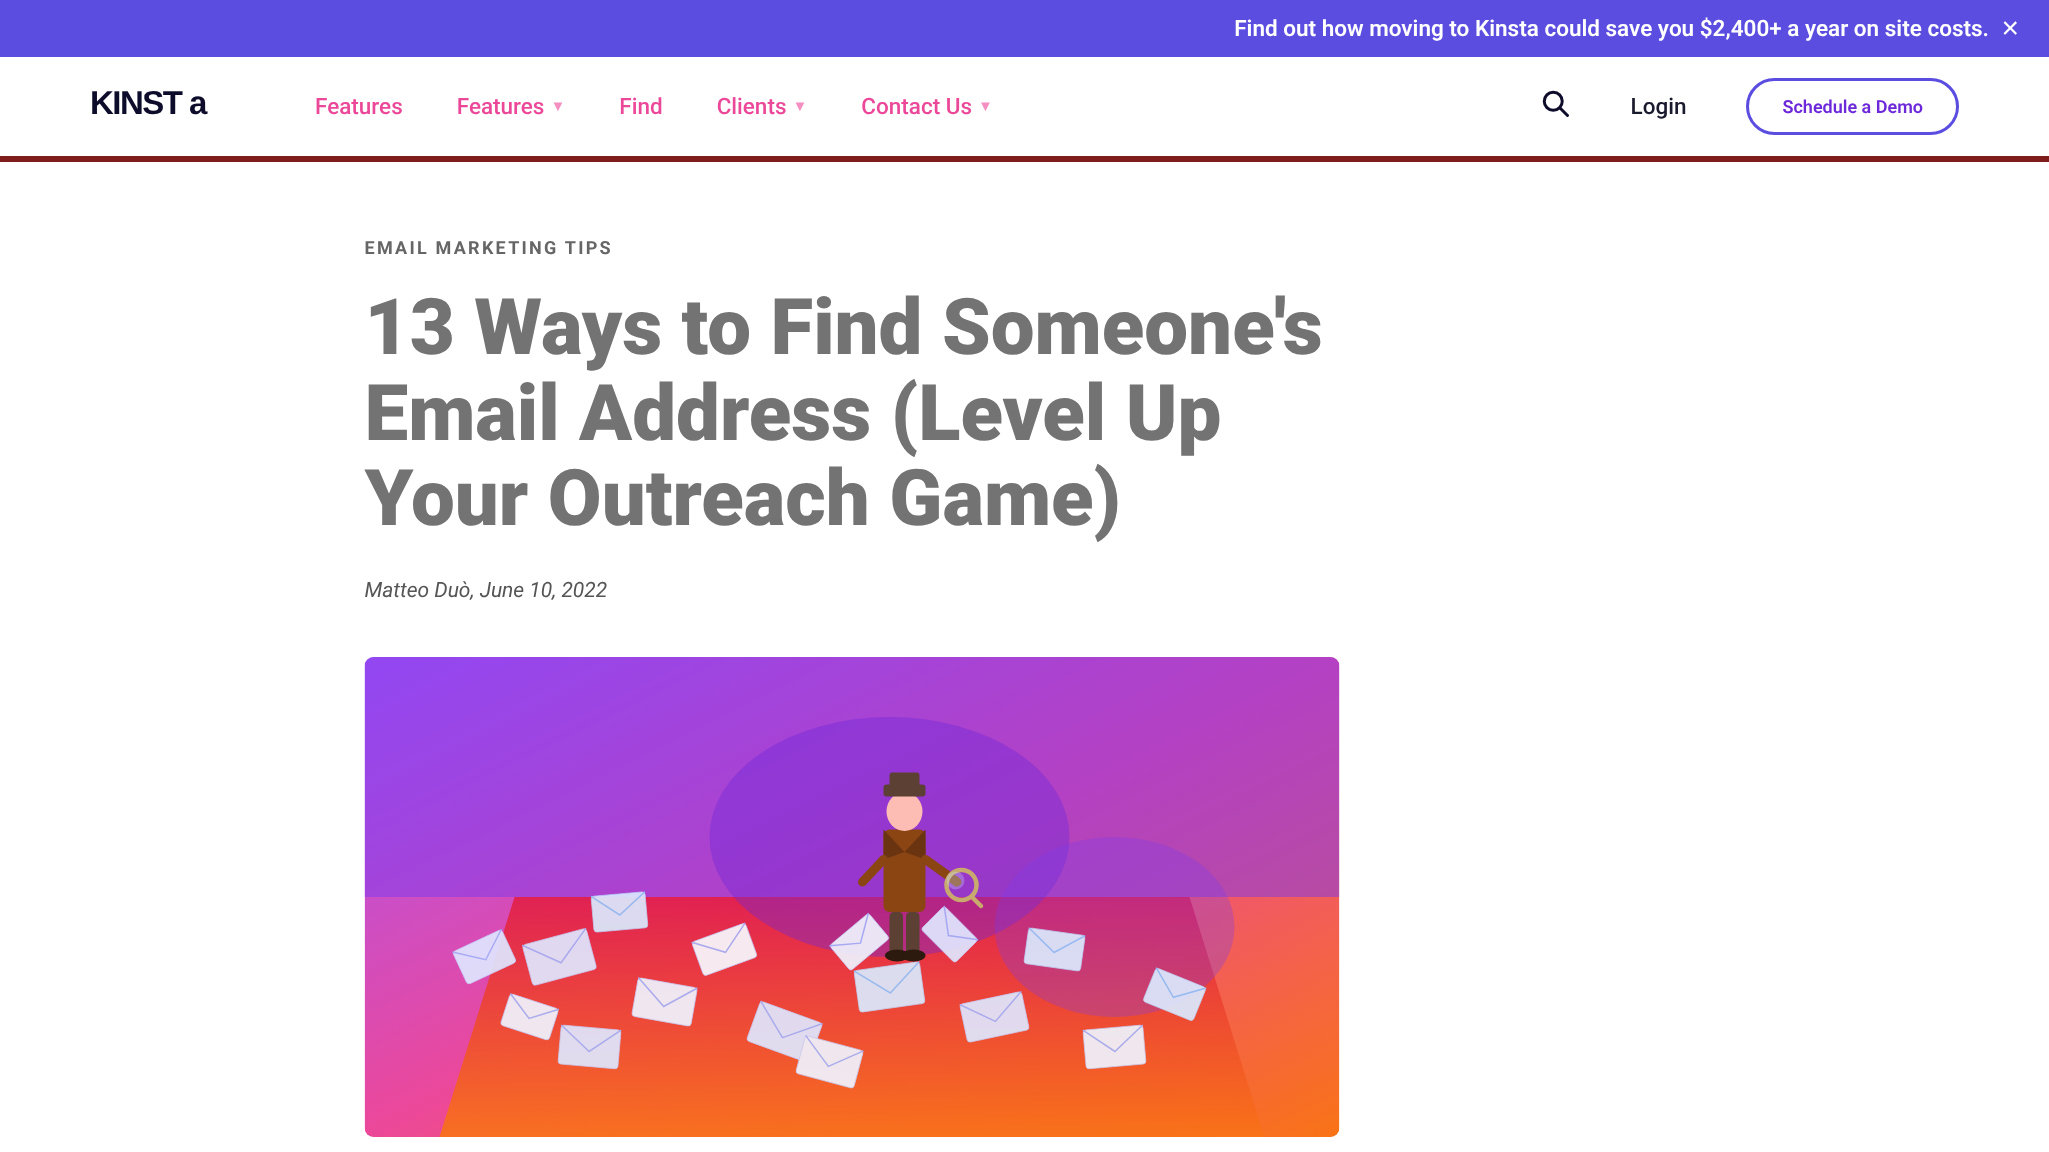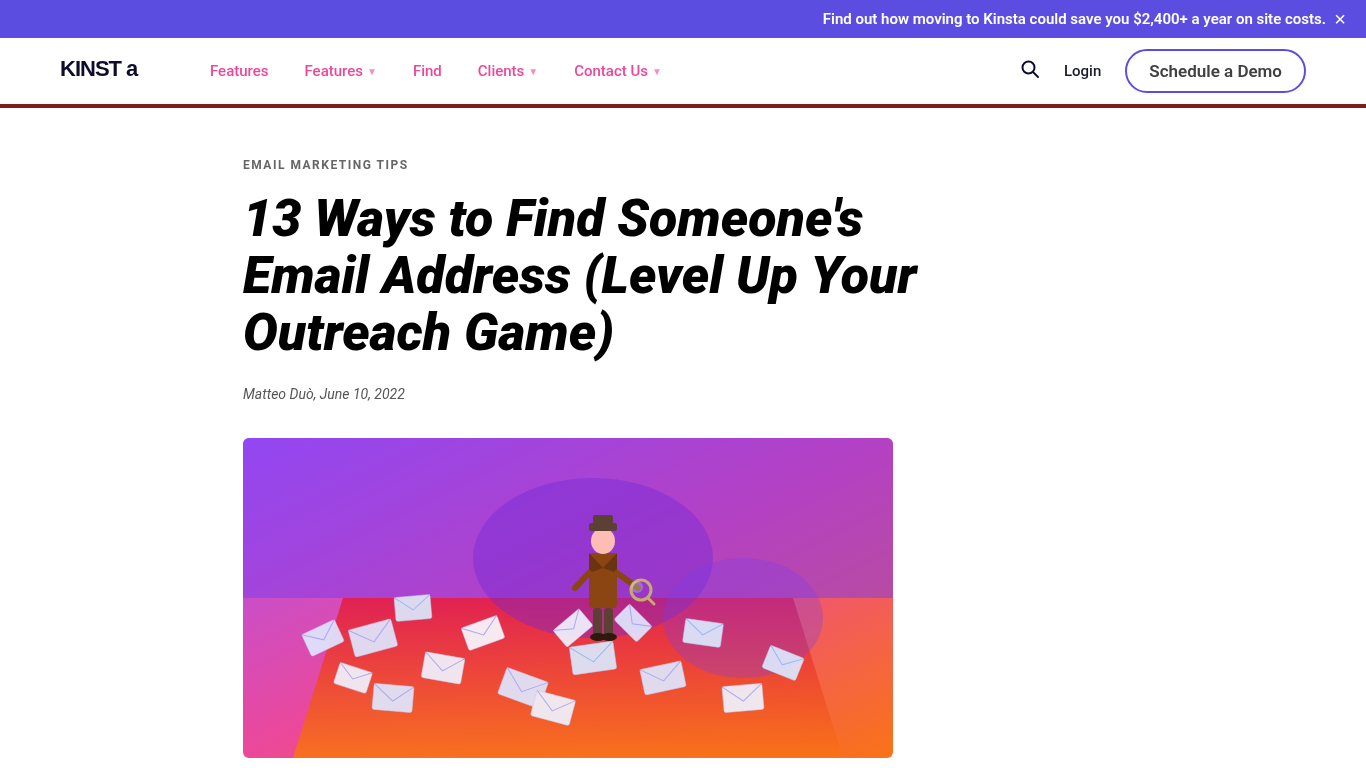--- a/index.html
+++ b/index.html
@@ -63,40 +63,40 @@
       align-items: center;
       gap: 4px;
     }
     .nav-links a .arrow {
       font-size: 10px;
       opacity: 0.6;
     }
     .nav-right {
       display: flex;
       align-items: center;
-      gap: 24px;
+      gap: 40px;
     }
     .nav-right .search-icon {
       font-size: 18px;
       color: #1a1a2e;
       cursor: pointer;
     }
     .nav-right .login-link {
       text-decoration: none;
       color: #1a1a2e;
       font-size: 15px;
       font-weight: 500;
     }
     .schedule-btn {
       border: 2px solid #5b4de0;
-      color: #404040;
+      color: #6d28d9;
       background: #fff;
       border-radius: 30px;
       padding: 10px 22px;
-      font-size: 17px;
+      font-size: 12px;
       font-weight: 600;
       cursor: pointer;
       text-decoration: none;
     }
 
     
     .main-content {
       max-width: 1000px;
       margin: 0 auto;
       padding: 50px 60px 0 60px;
@@ -105,25 +105,24 @@
       font-size: 12px;
       font-weight: 700;
       letter-spacing: 1.5px;
       color: #666;
       text-transform: uppercase;
       margin-bottom: 18px;
     }
     .article-title {
       font-size: 52px;
       font-weight: 900;
-      color: #000000;
+      color: #737373;
       line-height: 1.1;
       max-width: 680px;
       margin-bottom: 24px;
-      font-style: italic;
     }
     .article-meta {
       font-size: 14px;
       color: #555;
       margin-bottom: 36px;
       font-style: italic;
     }
 
     
     .hero-image {

